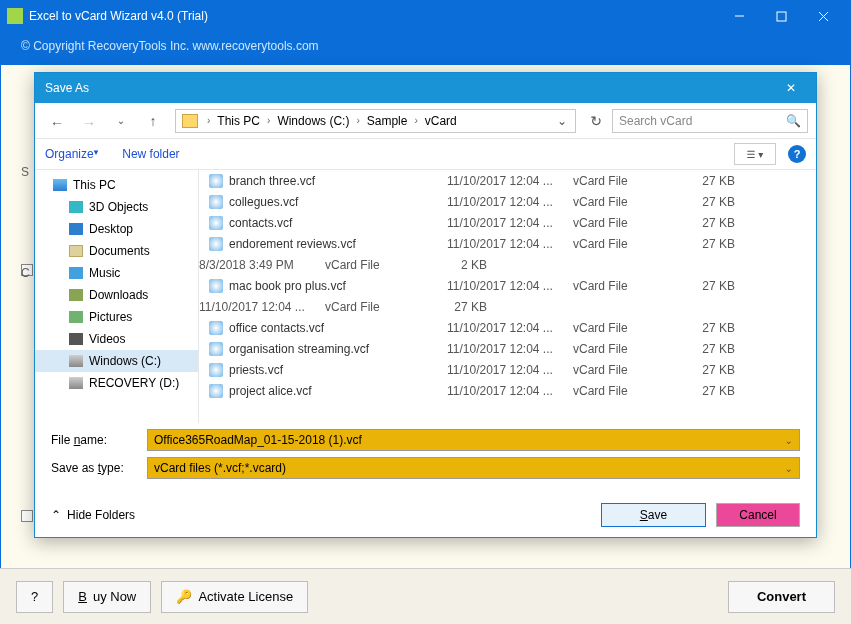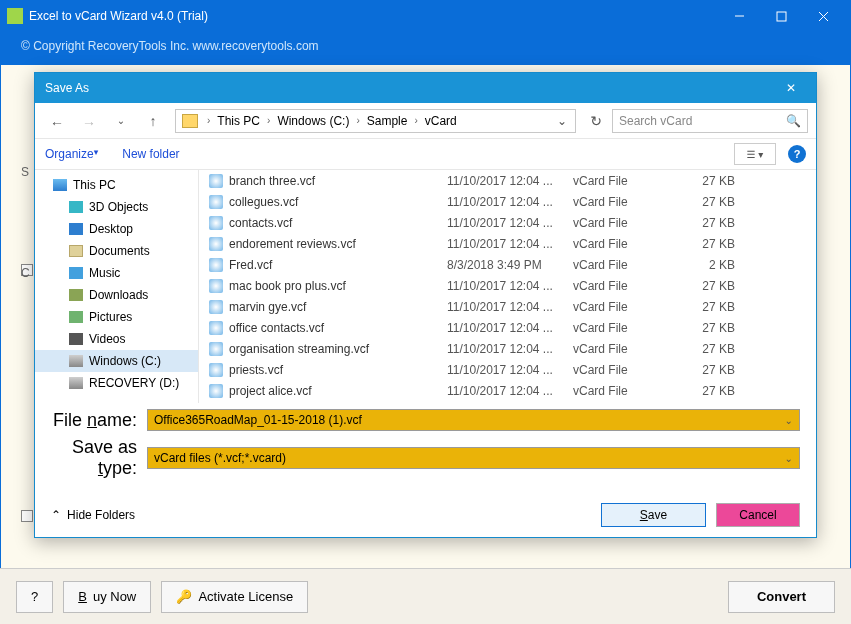--- a/index.html
+++ b/index.html
@@ -70,21 +70,21 @@
 .file-row { height: 21px; display: flex; align-items: center; font-size: 12px; color: #333; }
 .file-row .fname { width: 248px; padding-left: 10px; display: flex; align-items: flex-end; gap: 6px; }
 .vcf-icon { width: 14px; height: 14px; background: radial-gradient(#fff,#71b5e8); border-radius: 2px; flex-shrink:0; }
 .file-row .fdate { width: 126px; color: #555; }
 .file-row .ftype { width: 110px; color: #555; }
 .file-row .fsize { width: 74px; text-align: right; padding-right: 22px; color: #555; }
 .file-area { position: relative; }
 
 .fields { padding: 6px 16px; }
 .field-row { display: flex; align-items: center; margin-bottom: 6px; }
-.field-label { width: 96px; text-align: right; font-size: 18px; padding-right: 10px; }
+.field-label { width: 96px; text-align: left; font-size: 12px; padding-right: 10px; }
 .field-input { flex: 1; height: 22px; border: 1px solid #9a9a9a; font-size: 12px; padding: 0 6px; display:flex; align-items:center; justify-content:space-between; background:#eab308;}
 .field-input .dd { color:#555; font-size:10px; }
 
 .dialog-footer { height: 46px; display: flex; align-items: center; padding: 0 16px; border-top: 1px solid #fff; }
 .hide-folders { font-size: 12px; display: flex; align-items: center; gap: 6px; cursor: pointer; }
 .dialog-footer .spacer { flex: 1; }
 .save-btn { width: 105px; height: 24px; border: 1px solid #1172d3; background: #e5f1fb; font-size: 12px; margin-right: 10px; cursor: pointer; }
 .cancel-btn { width: 84px; height: 24px; border: 1px solid #adadad; background: #ec4899; font-size: 12px; cursor: pointer; }
 
 .underline-b { text-decoration: underline; }
@@ -264,42 +264,34 @@
           <div class="file-row">
             <div class="fname">
               <div class="vcf-icon"></div>
               <span>endorement reviews.vcf</span>
             </div>
             <div class="fdate">11/10/2017 12:04 ...</div>
             <div class="ftype">vCard File</div>
             <div class="fsize">27 KB</div>
           </div>
           <div class="file-row">
-            <div class="fname">
-              <div class="vcf-icon"></div>
-              <span>Fred.vcf</span>
-            </div>
             <div class="fdate">8/3/2018 3:49 PM</div>
             <div class="ftype">vCard File</div>
             <div class="fsize">2 KB</div>
           </div>
           <div class="file-row">
             <div class="fname">
               <div class="vcf-icon"></div>
               <span>mac book pro plus.vcf</span>
             </div>
             <div class="fdate">11/10/2017 12:04 ...</div>
             <div class="ftype">vCard File</div>
             <div class="fsize">27 KB</div>
           </div>
           <div class="file-row">
-            <div class="fname">
-              <div class="vcf-icon"></div>
-              <span>marvin gye.vcf</span>
-            </div>
             <div class="fdate">11/10/2017 12:04 ...</div>
             <div class="ftype">vCard File</div>
             <div class="fsize">27 KB</div>
           </div>
           <div class="file-row">
             <div class="fname">
               <div class="vcf-icon"></div>
               <span>office contacts.vcf</span>
             </div>
             <div class="fdate">11/10/2017 12:04 ...</div>

